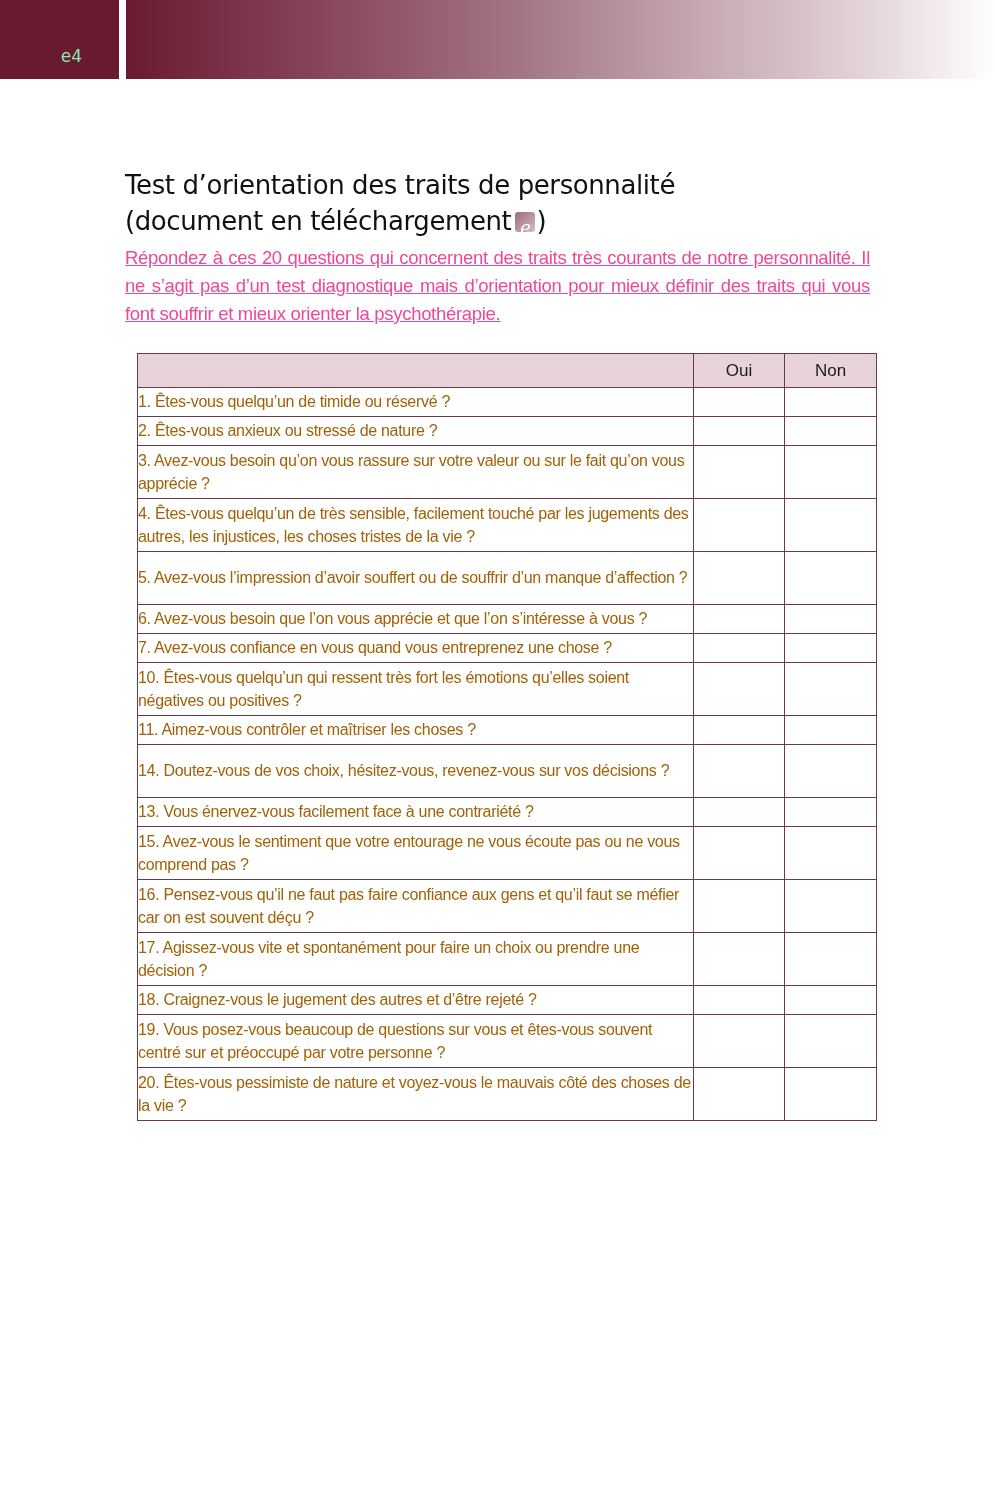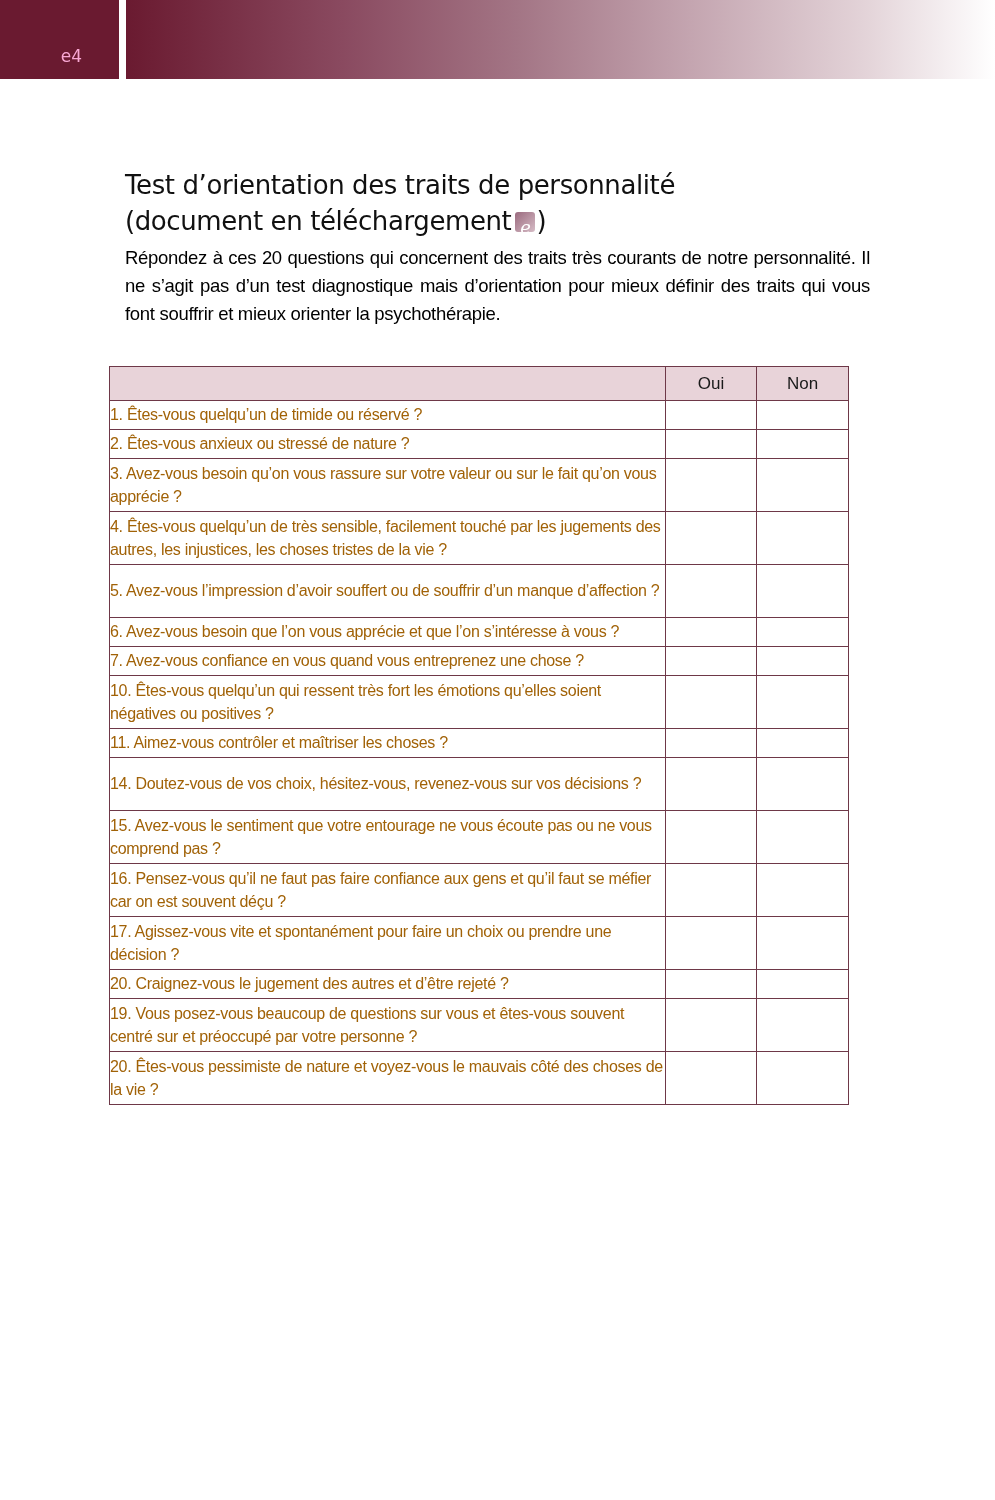--- a/index.html
+++ b/index.html
@@ -5,47 +5,48 @@
   html, body { margin:0; padding:0; }
   body {
     width:995px; height:1500px; background:#ffffff; position:relative; overflow:hidden;
     font-family:"Liberation Sans", sans-serif; color:#1a1a1a;
   }
   .page-tab {
     position:absolute; left:0; top:0; width:119px; height:79px; background:#6a1a30;
   }
   .page-number {
     position:absolute; left:0; top:46px; width:82px; text-align:right;
-    color:#f9a8d4; font-size:17px; font-family:"DejaVu Sans", sans-serif;
+    color:#86efac; font-size:17px; font-family:"DejaVu Sans", sans-serif;
   }
   .header-band {
     position:absolute; left:126px; top:0; width:869px; height:79px;
     background:linear-gradient(to right, #6a1a30 0%, #8a4a60 25%, #a37585 45%, #c4a5b0 65%, #e3d3d8 85%, #ffffff 100%);
   }
   .title {
     position:absolute; left:125px; top:167px; width:760px;
     font-size:26px; line-height:36px; color:#111; font-family:"DejaVu Sans", sans-serif;
     letter-spacing:-0.4px;
   }
   .e-icon {
     display:inline-block; width:20px; height:20px; vertical-align:-2px; margin:0 1px 0 4px;
     background:linear-gradient(135deg,#9a6a7e,#d6bcc6); border-radius:3px; position:relative;
   }
   .e-icon span {
     position:absolute; left:0; top:-2px; width:20px; text-align:center; color:#fff;
     font-size:18px; font-style:italic; font-family:"DejaVu Serif", serif;
   }
   .intro {
     position:absolute; left:125px; top:244px; width:745px;
-    font-size:18.5px; line-height:28px; color:#000000; letter-spacing:-0.3px;
+    font-size:18.5px; line-height:28px; color:#ec4899; letter-spacing:-0.3px;
     text-align:justify;
+    text-decoration:underline;
   }
   table.questionnaire {
-    position:absolute; left:109px; top:353px; width:739px;
-    border-collapse:collapse; table-layout:fixed;margin-top:13px;
+    position:absolute; left:137px; top:353px; width:739px;
+    border-collapse:collapse; table-layout:fixed;
   }
   table.questionnaire td, table.questionnaire th {
     border:1.5px solid #6e3848; padding:0; vertical-align:middle;
   }
   table.questionnaire th {
     background:#e8d3d9; height:33px; font-weight:normal; font-size:17px; color:#1a1a1a;
   }
   col.c-q { width:556px; } col.c-oui { width:91px; } col.c-non { width:92px; }
   td.q {
     padding:2px 10px 3px 9px; font-size:16px; line-height:23.5px; color:#a16207;
@@ -127,37 +128,42 @@
       <tr class="h1">
         <td class="q">11. Aimez-vous contrôler et maîtriser les choses ?</td>
         <td class="ans"></td>
         <td class="ans"></td>
       </tr>
       <tr class="h2">
         <td class="q">14. Doutez-vous de vos choix, hésitez-vous, revenez-vous sur vos décisions ?</td>
         <td class="ans"></td>
         <td class="ans"></td>
       </tr>
+      <tr class="h1">
+        <td class="q">13. Vous énervez-vous facilement face à une contrariété ?</td>
+        <td class="ans"></td>
+        <td class="ans"></td>
+      </tr>
       <tr class="h2">
         <td class="q">15. Avez-vous le sentiment que votre entourage ne vous écoute pas ou ne vous comprend pas ?</td>
         <td class="ans"></td>
         <td class="ans"></td>
       </tr>
       <tr class="h2">
         <td class="q">16. Pensez-vous qu’il ne faut pas faire confiance aux gens et qu’il faut se méfier car on est souvent déçu ?</td>
         <td class="ans"></td>
         <td class="ans"></td>
       </tr>
       <tr class="h2">
         <td class="q">17. Agissez-vous vite et spontanément pour faire un choix ou prendre une décision ?</td>
         <td class="ans"></td>
         <td class="ans"></td>
       </tr>
       <tr class="h1">
-        <td class="q">20. Craignez-vous le jugement des autres et d’être rejeté ?</td>
+        <td class="q">18. Craignez-vous le jugement des autres et d’être rejeté ?</td>
         <td class="ans"></td>
         <td class="ans"></td>
       </tr>
       <tr class="h2">
         <td class="q">19. Vous posez-vous beaucoup de questions sur vous et êtes-vous souvent centré sur et préoccupé par votre personne ?</td>
         <td class="ans"></td>
         <td class="ans"></td>
       </tr>
       <tr class="h2">
         <td class="q">20. Êtes-vous pessimiste de nature et voyez-vous le mauvais côté des choses de la vie ?</td>

